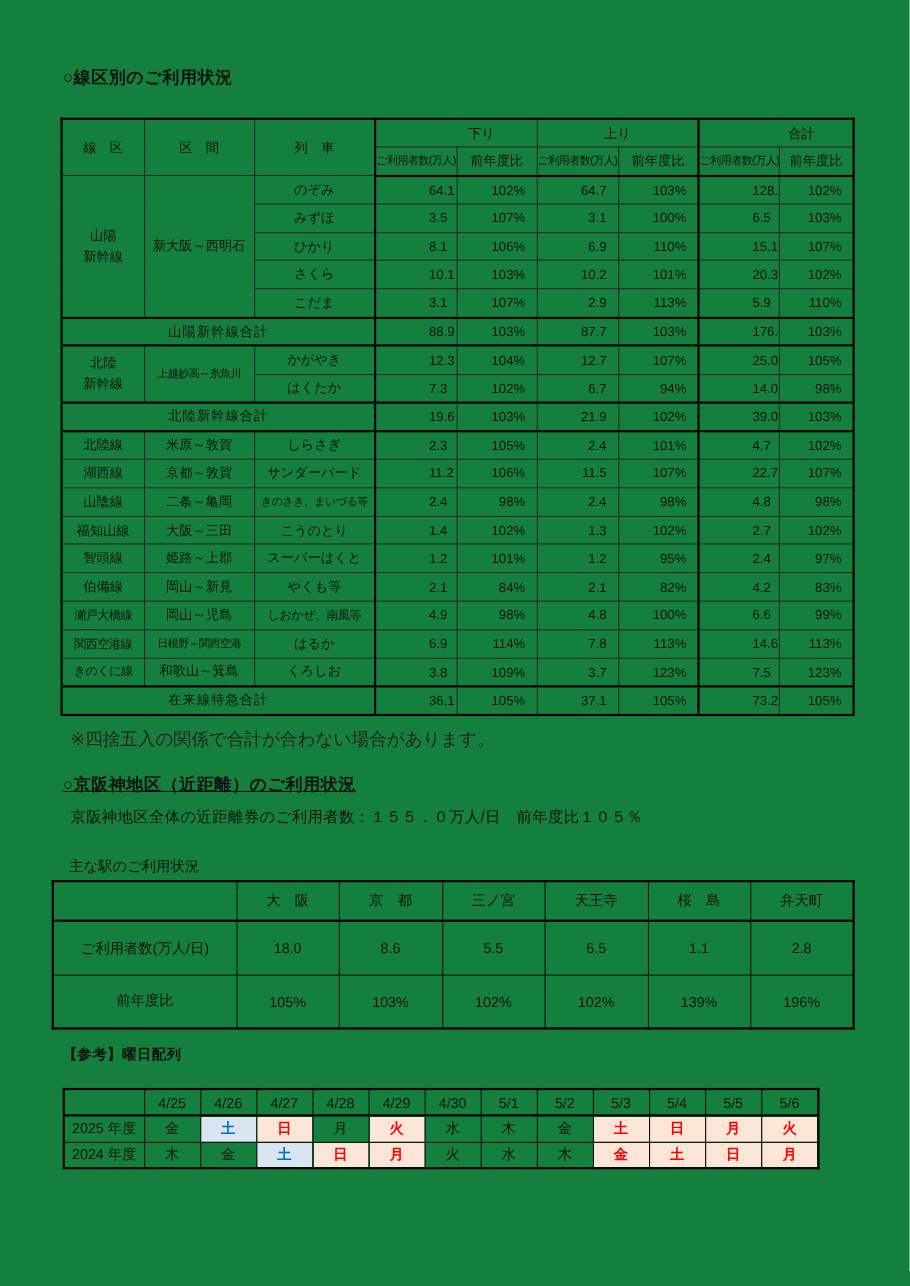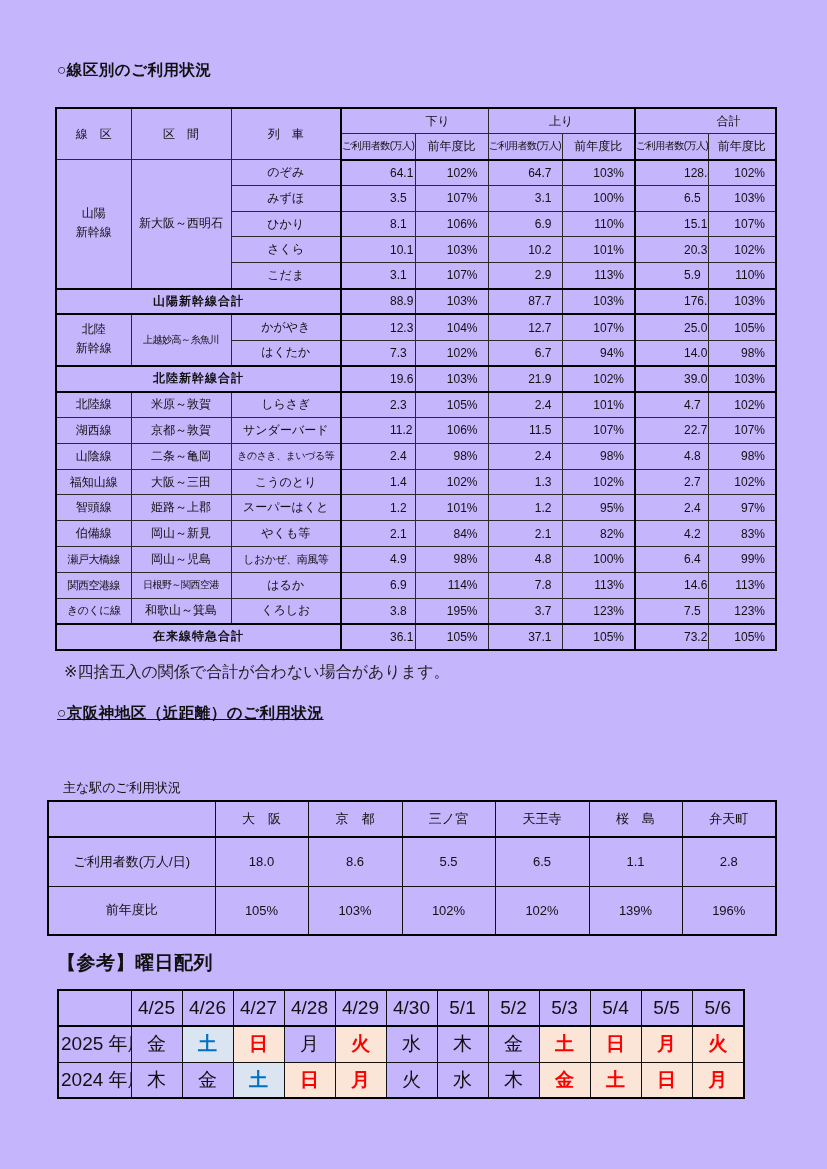--- a/index.html
+++ b/index.html
@@ -1,65 +1,65 @@
 <!DOCTYPE html>
 <html style="--red: #ff0000; --blue: #0070c0; --peach-bg: #fbe5d6; --blue-bg: #dbe5f1;"><head>
 <meta charset="utf-8">
 <style>
   html,body{margin:0;padding:0;background:#fff;}
   .page{
     position:relative;
     width:827px;height:1169px;
-    background:#c4b5fd;
+    background:#15803d;
     color:#111;
     font-family:"Liberation Sans","DejaVu Sans",sans-serif;
     box-sizing:border-box;
     overflow:hidden;
   }
   .sec-title{
     font-size:15.5px;font-weight:bold;letter-spacing:0.5px;
     margin:0;
   }
   #title1{position:absolute;left:57px;top:60px;}
   #title2{position:absolute;left:57px;top:703px;text-decoration:underline;}
-  #title3{position:absolute;left:57px;top:950px;font-size:19px;}
+  #title3{position:absolute;left:57px;top:950px;font-size:13px;}
   #note1{position:absolute;left:64px;top:662px;font-size:16px;color:#222;}
   #sec2-body{position:absolute;left:64px;top:734px;font-size:14px;letter-spacing:0.3px;}
   #stations-title{position:absolute;left:63px;top:779px;font-size:13px;}
 
   table{border-collapse:collapse;table-layout:fixed;}
   td{
     border:1px solid #2a2a2a;
     font-size:12px;text-align:center;vertical-align:middle;
     padding:0 2px;box-sizing:border-box;
     overflow:hidden;white-space:nowrap;
   }
 
   
   #line-table{position:absolute;left:55px;top:107px;width:720px;border:2px solid #000;}
   #line-table td{height:25.8px;}
   #line-table .n{text-align:right;padding-right:10px;}
   #line-table .g{border-left:2.5px solid #000;padding-left:48px;}
   #line-table .sh{font-size:10px;letter-spacing:-0.5px;padding:0;}
   #line-table .s{font-size:10px;letter-spacing:-0.5px;}
   #line-table .s2{font-size:11px;letter-spacing:-0.5px;}
-  #line-table .b{font-weight:bold;letter-spacing:1px;}
-  #line-table .pre{white-space:pre-line;line-height:1.6;font-family:Liberation Mono, monospace;}
+  #line-table .b{font-weight:normal;letter-spacing:1px;}
+  #line-table .pre{white-space:pre-line;line-height:1.6;}
   #line-table tr.hb td{border-bottom:2px solid #000;}
   #line-table tr.tot td{border-top:2px solid #000;border-bottom:2px solid #000;}
 
   
   #station-table{position:absolute;left:47px;top:800px;width:728px;border:2px solid #000;}
   #station-table td{border:1.5px solid #111;font-size:13px;}
   #station-table tr.hb td{border-bottom:2.5px solid #000;height:36px;margin-left:16px;}
   #station-table tr.dr td{height:49px;}
 
   
   #calendar-table{position:absolute;left:57px;top:989px;width:688px;border:2px solid #000;}
-  #calendar-table td{border:1.5px solid #111;font-size:19px;height:36px;}
+  #calendar-table td{border:1.5px solid #111;font-size:13px;height:24px;}
   #calendar-table tr.hb td{border-bottom:2px solid #000;}
   #calendar-table .sa{color:var(--blue);background:var(--blue-bg);font-weight:bold;}
   #calendar-table .ho{color:var(--red);background:var(--peach-bg);font-weight:bold;}
 </style>
 </head>
 <body>
 
 <div class="page">
 
   <h2 id="title1" class="sec-title">○線区別のご利用状況</h2>
@@ -247,60 +247,61 @@
           <td class="n">83%</td>
         </tr>
         <tr>
           <td class="s2">瀬戸大橋線</td>
           <td>岡山～児島</td>
           <td class="s2">しおかぜ、南風等</td>
           <td class="n g">4.9</td>
           <td class="n">98%</td>
           <td class="n">4.8</td>
           <td class="n">100%</td>
-          <td class="n g">6.4</td>
+          <td class="n g">6.6</td>
           <td class="n">99%</td>
         </tr>
         <tr>
           <td class="s2">関西空港線</td>
           <td class="s">日根野～関西空港</td>
           <td>はるか</td>
           <td class="n g">6.9</td>
           <td class="n">114%</td>
           <td class="n">7.8</td>
           <td class="n">113%</td>
           <td class="n g">14.6</td>
           <td class="n">113%</td>
         </tr>
         <tr>
           <td class="s2">きのくに線</td>
           <td>和歌山～箕島</td>
           <td>くろしお</td>
           <td class="n g">3.8</td>
-          <td class="n">195%</td>
+          <td class="n">109%</td>
           <td class="n">3.7</td>
           <td class="n">123%</td>
           <td class="n g">7.5</td>
           <td class="n">123%</td>
         </tr>
         <tr class="tot">
           <td colspan="3" class="b">在来線特急合計</td>
           <td class="n g">36.1</td>
           <td class="n">105%</td>
           <td class="n">37.1</td>
           <td class="n">105%</td>
           <td class="n g">73.2</td>
           <td class="n">105%</td>
         </tr>
       </tbody>
   </table>
 
   <div id="note1">※四捨五入の関係で合計が合わない場合があります。</div>
 
   <h2 id="title2" class="sec-title">○京阪神地区（近距離）のご利用状況</h2>
+  <div id="sec2-body">京阪神地区全体の近距離券のご利用者数：１５５．０万人/日　前年度比１０５％</div>
 
   <div id="stations-title">主な駅のご利用状況</div>
 
   <table id="station-table">
     <colgroup>
       <col style="width:167px">
         <col style="width:93px">
         <col style="width:94px">
       <col style="width:93px">
         <col style="width:94px">

